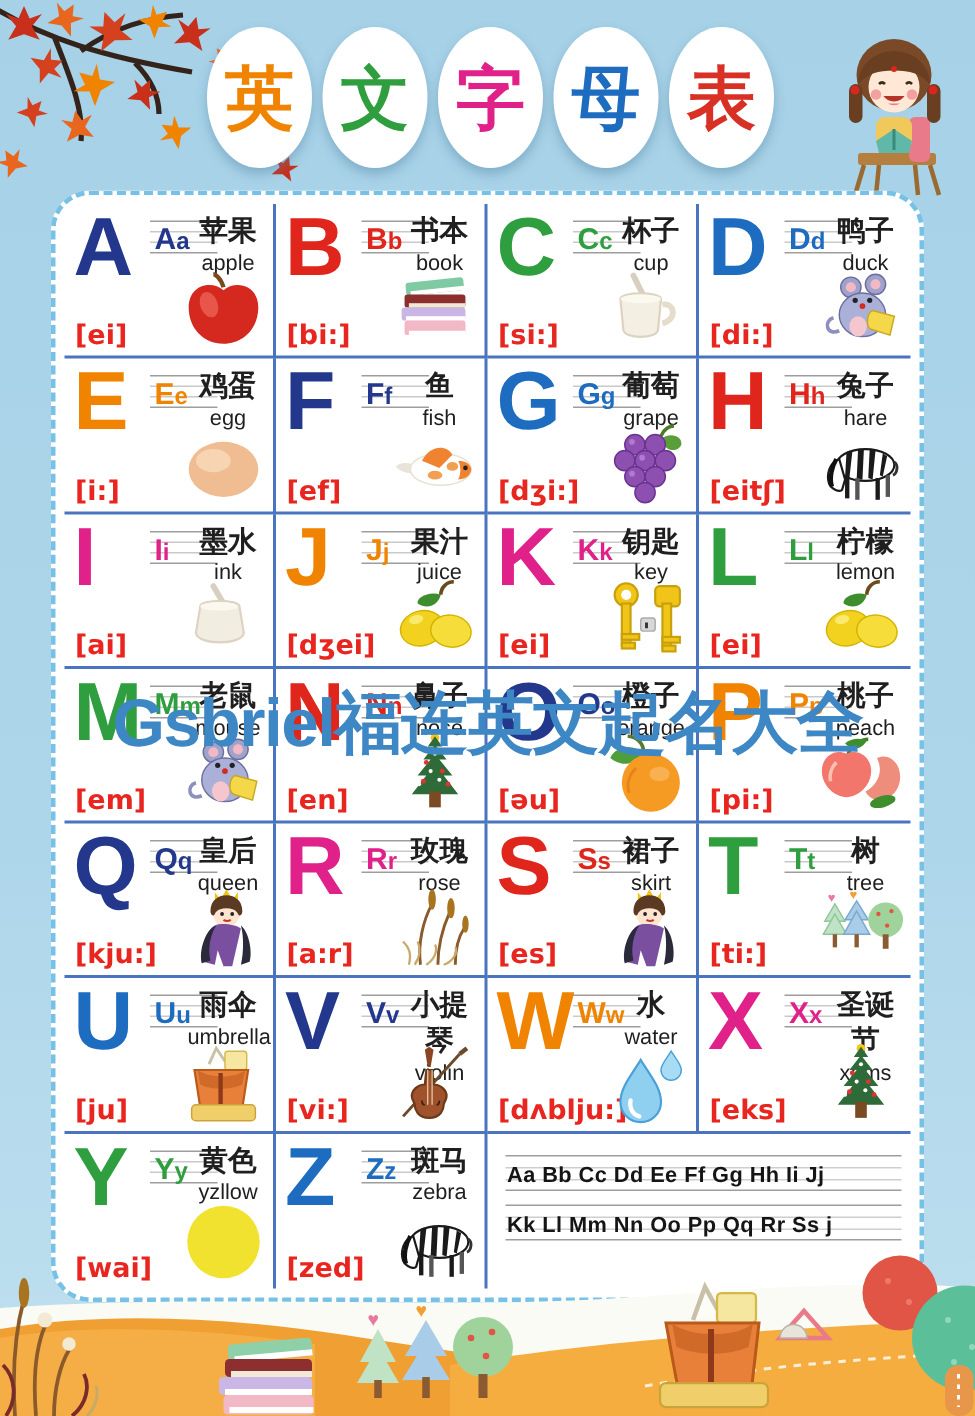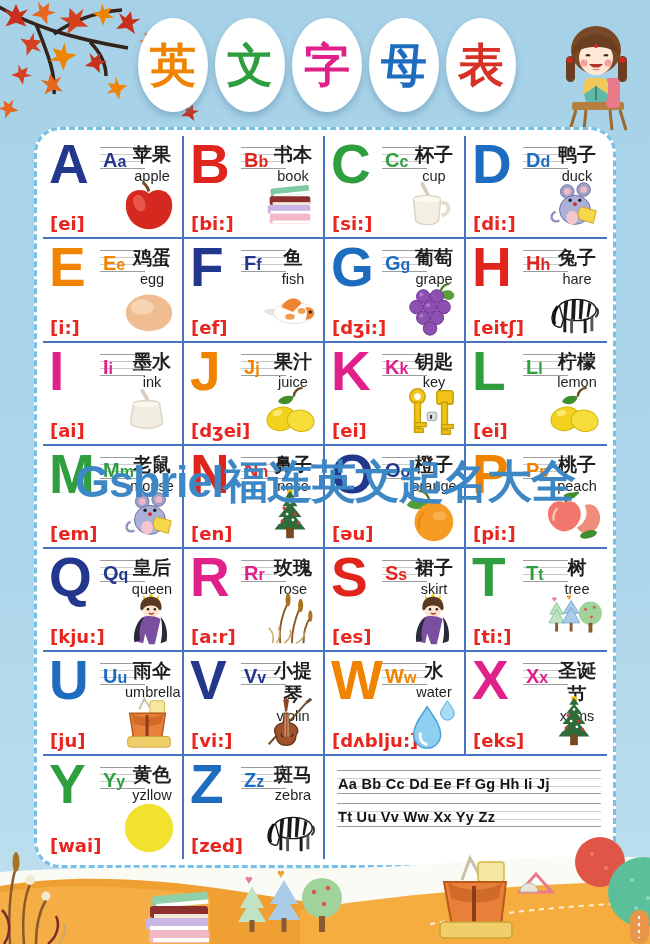--- a/index.html
+++ b/index.html
@@ -771,21 +771,21 @@
               <path d="M53 28c3 2 2 8-1 9" stroke="#333" stroke-width="2" fill="none"></path>
             </svg>
           </span>
   </div>
 
   <div class="cell panel">
     <div class="alpha-line">
             <span class="alpha-text">Aa Bb Cc Dd Ee Ff Gg Hh Ii Jj</span>
           </div>
     <div class="alpha-line">
-            <span class="alpha-text">Tt Uu Vv Ww Xx Yy Zz</span>
+            <span class="alpha-text">Kk Ll Mm Nn Oo Pp Qq Rr Ss j</span>
           </div>
   </div>
 </div>
   </div>
 
   <svg class="landscape" viewBox="0 0 650 122">
     <path d="M0 50C110 42 230 48 350 46 455 44 520 30 650 36L650 122 0 122Z" fill="#fbfbf6"></path>
     <path d="M0 122V64C70 52 150 56 230 68 320 82 390 92 460 96L460 122Z" fill="#f0a032"></path>
     <path d="M0 122V70C60 60 140 64 210 74L210 122Z" fill="#f6b44e" opacity=".7"></path>
     <path d="M300 122V88C400 72 500 64 650 58L650 122Z" fill="#f5ad3f"></path>

